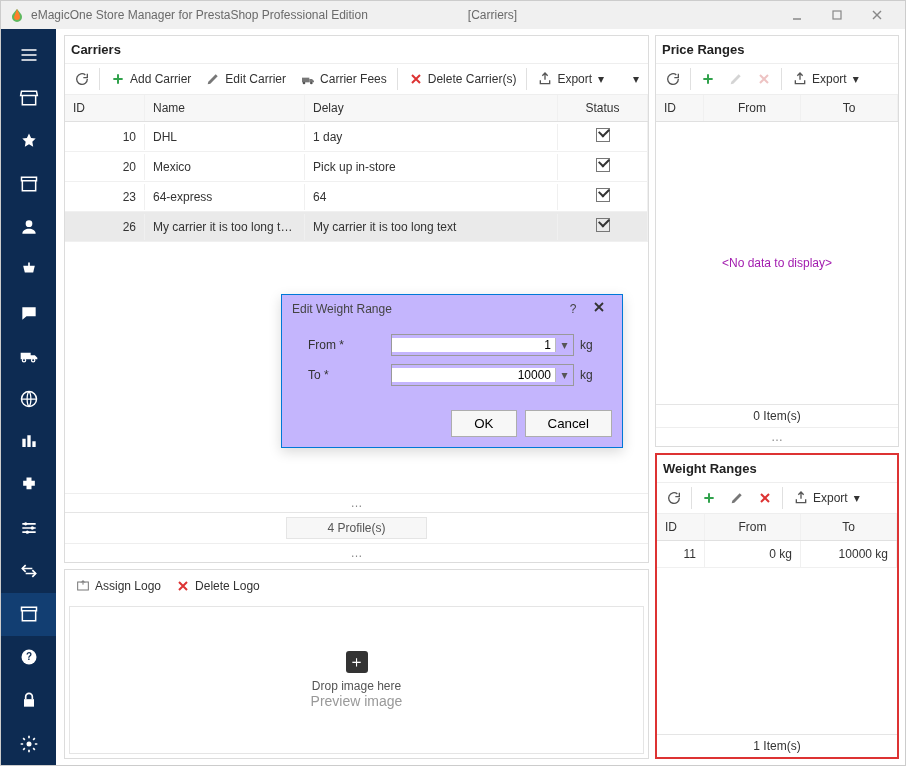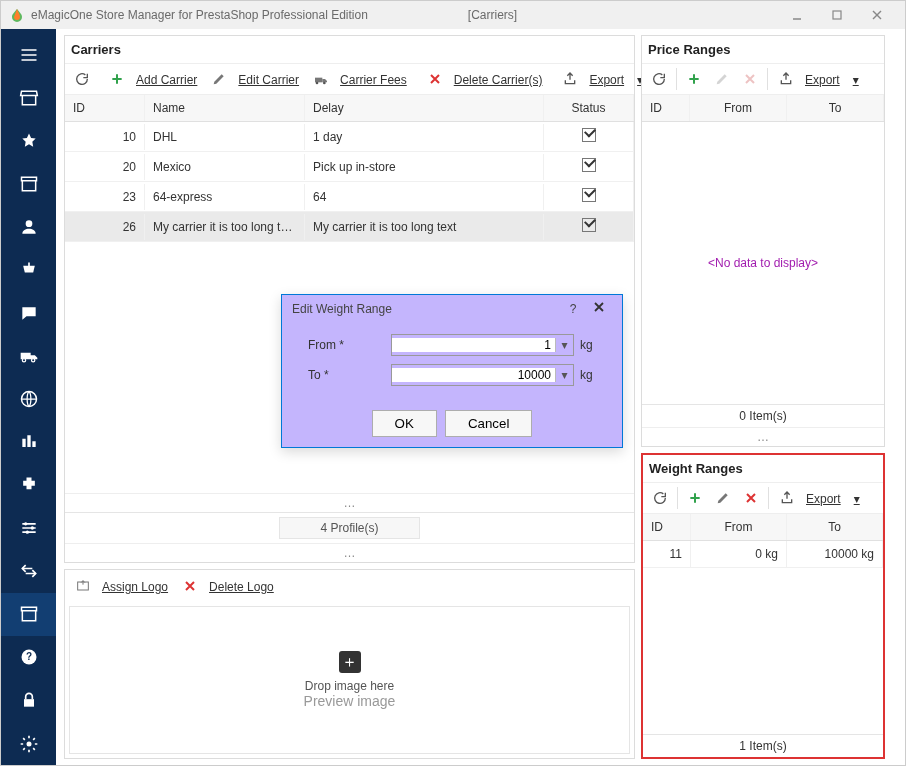--- a/index.html
+++ b/index.html
@@ -51,33 +51,33 @@
     color: #fff;
   }
   .side-item.active { background: #123e72; }
   .side-item svg { width: 20px; height: 20px; fill: currentColor; }
   
   .main {
     position: absolute;
     top: 28px; left: 55px; right: 0; bottom: 0;
     display: flex;
     gap: 6px;
-    padding: 6px 20px 6px 8px;
+    padding: 6px 6px 6px 8px;
   }
   .leftcol { flex: 1; display: flex; flex-direction: column; gap: 6px; min-width: 0; }
   .rightcol { width: 244px; display: flex; flex-direction: column; gap: 6px; }
   .panel { border: 1px solid #dcdcdc; background: #fff; display: flex; flex-direction: column; min-height: 0; }
   .panel-title { font-weight: bold; font-size: 13px; padding: 6px 8px 6px 6px; color: #222; }
   .toolbar {
     display: flex; align-items: center; padding: 3px 4px; border-top: 1px solid #eee; border-bottom: 1px solid #eee;
     gap: 2px; flex-wrap: nowrap;
   }
   .tbtn {
-    display: flex; align-items: flex-end; gap: 11px; padding: 4px 6px;
-    color: #333; cursor: pointer; white-space: nowrap; text-decoration: underline;
+    display: flex; align-items: center; gap: 4px; padding: 4px 6px;
+    color: #333; cursor: pointer; white-space: nowrap;
   }
   .tbtn.icon-only { padding: 4px 5px; }
   .tbtn svg { width: 16px; height: 16px; }
   .sep { width: 1px; height: 22px; background: #e0e0e0; margin: 0 2px; }
   .icon-refresh { stroke:#555; fill:none; }
   .icon-export { stroke:#555; fill:none; }
   .dropdown-caret { margin-left:2px; }
   
   .grid { flex: 1; display: flex; flex-direction: column; min-height: 0; }
   .grid-header {
@@ -135,21 +135,21 @@
   .modal-body { padding: 12px 18px 10px 26px; }
   .form-row { display:flex; align-items:center; margin-bottom:8px;gap:40px; }
   .form-row label { width: 100px; }
   .form-row .inpwrap { flex:1; display:flex; align-items:center; gap:6px; }
   .spin-input {
     flex:1; display:flex; border:1px solid #999; height:22px; align-items:center;
   }
   .spin-input input { flex:1; border:none; text-align:right; padding:0 4px; font-family:inherit; font-size:12px; outline:none; }
   .spin-input .spinbtn { width:18px; border-left:1px solid #bbb; display:flex; align-items:center; justify-content:center; color:#555; }
   .unit { width: 24px; }
-  .modal-footer { display:flex; justify-content:center; gap:8px; padding: 6px 10px 10px; }
+  .modal-footer { display:flex; justify-content:flex-end; gap:8px; padding: 6px 10px 10px; }
   .btn { border:1px solid #adadad; background:#f7f7f7; padding: 5px 22px; cursor:pointer; }
   .disabled { opacity: 0.5; pointer-events: none; }
 </style>
 </head>
 <body>
 
 <div class="titlebar">
   <span class="logo">
     <svg viewBox="0 0 16 16">
         <path d="M8 2 C5 6 3 7 3 10 a5 5 0 0 0 10 0 C13 7 11 6 8 2" fill="#5eb85e"></path>

